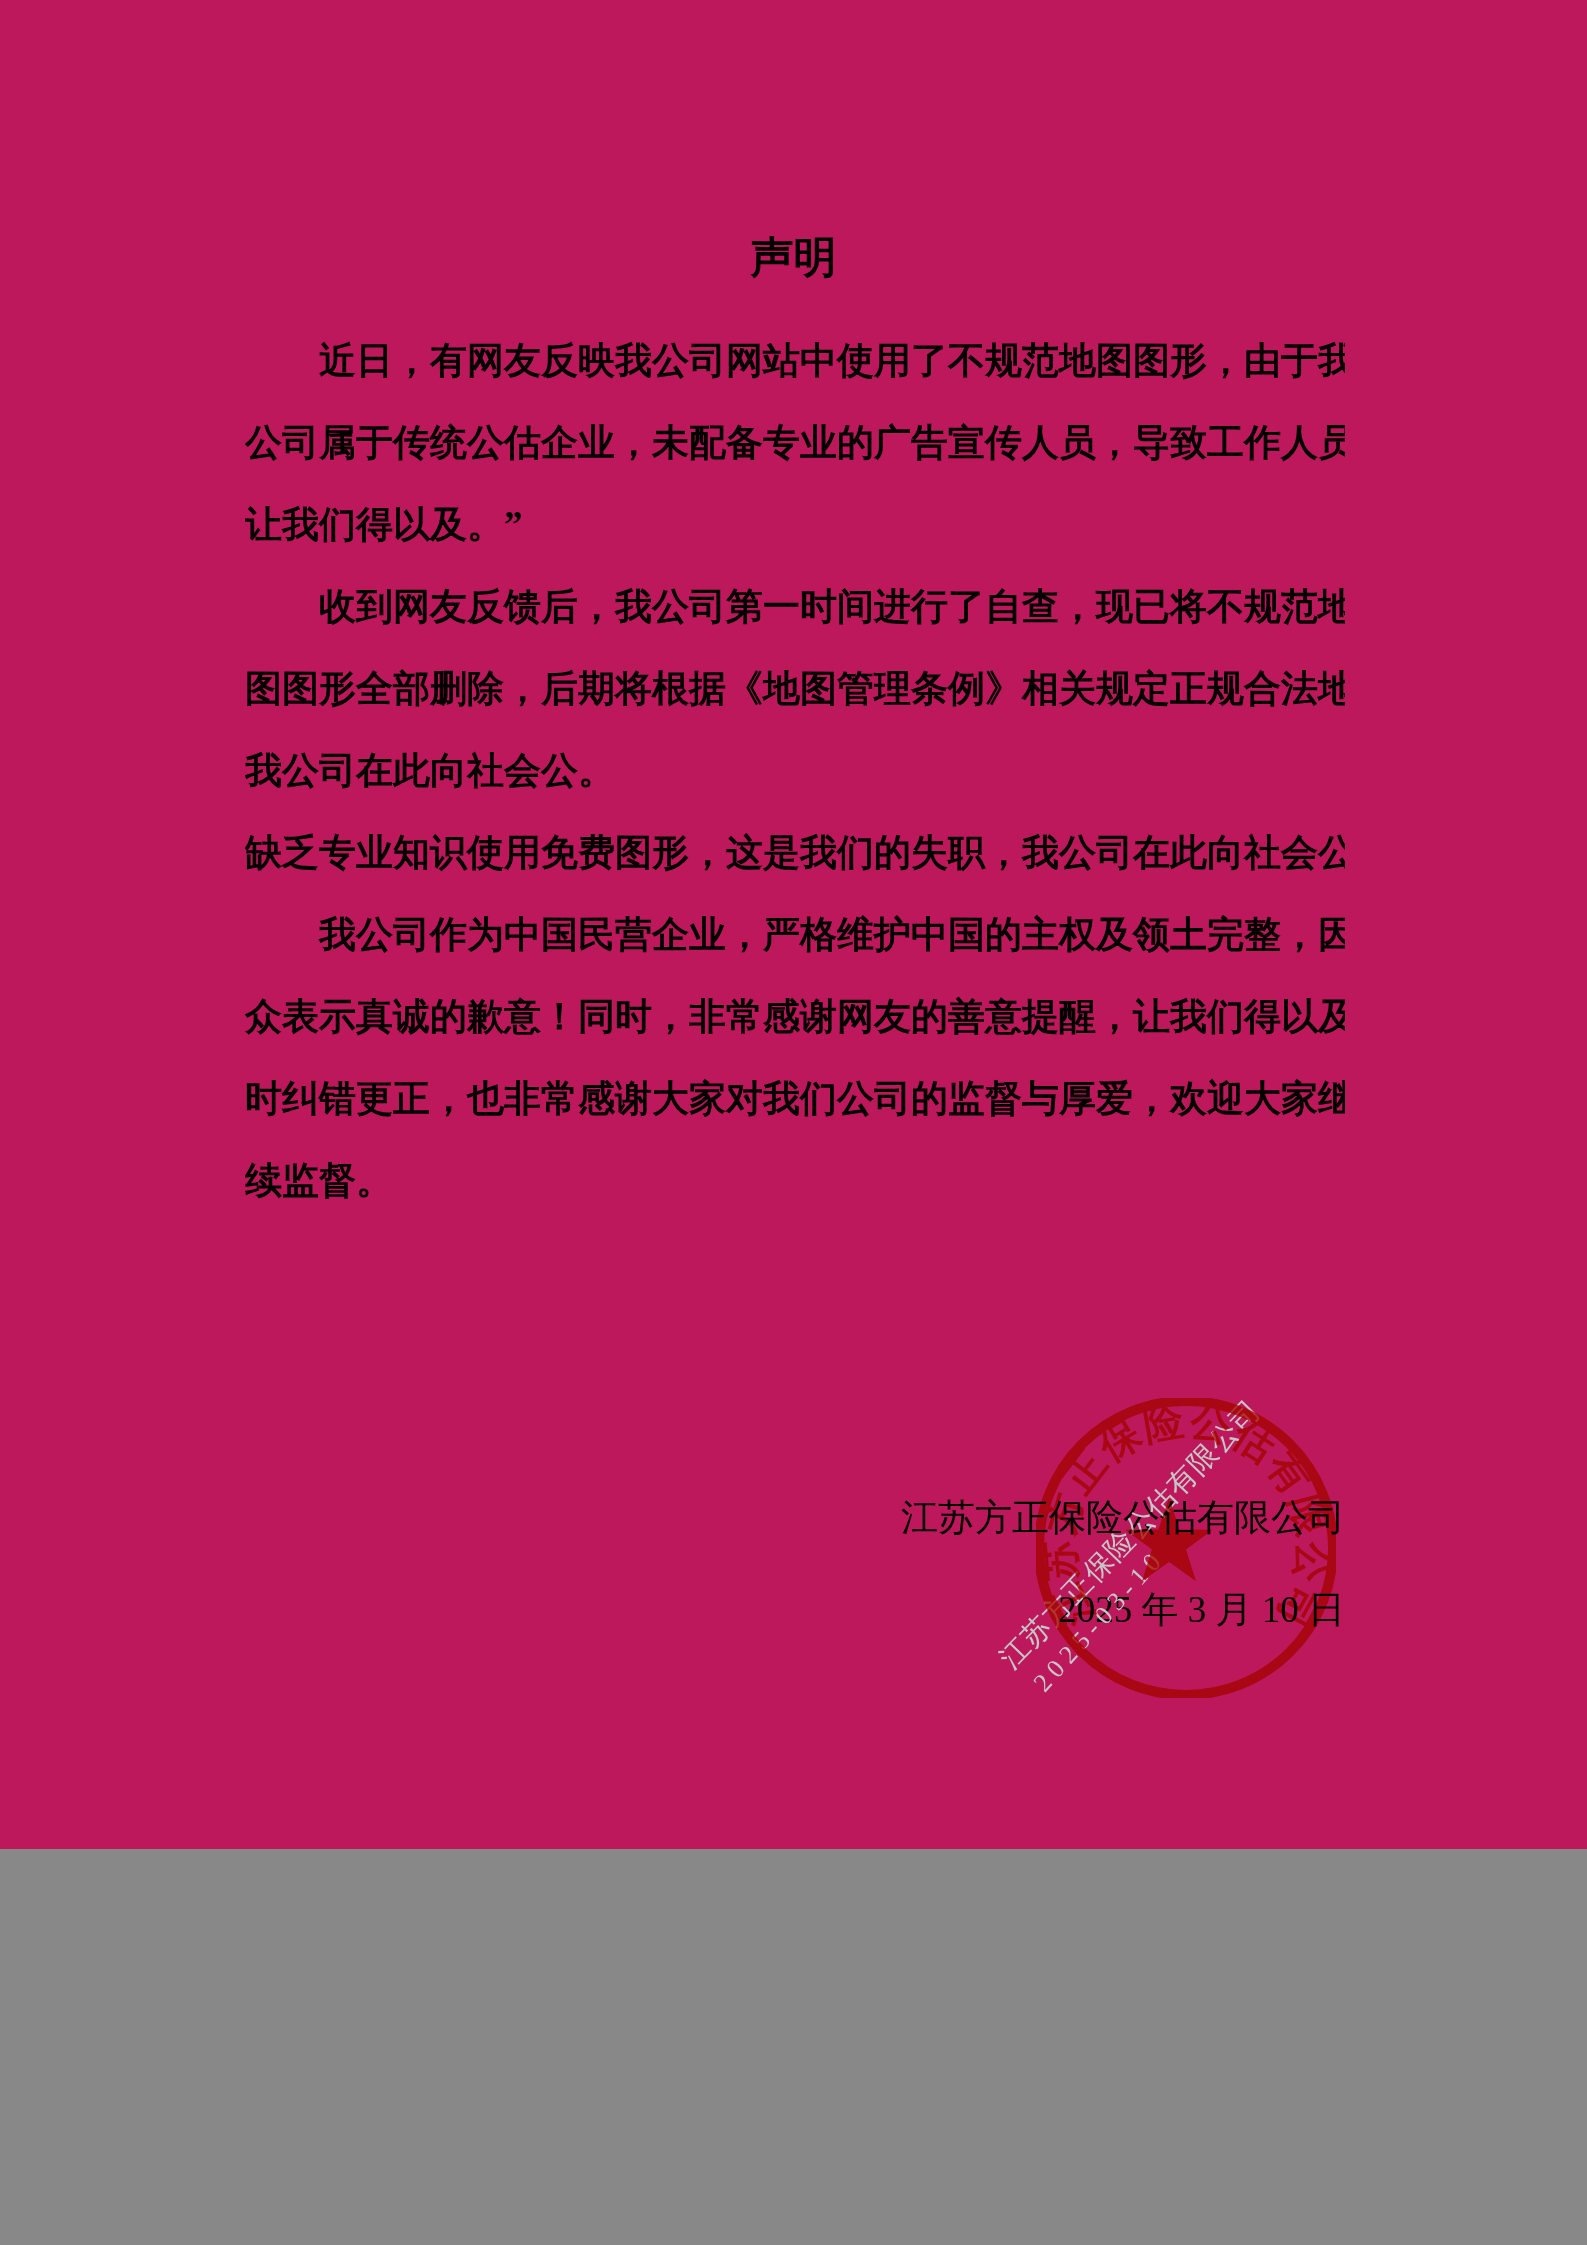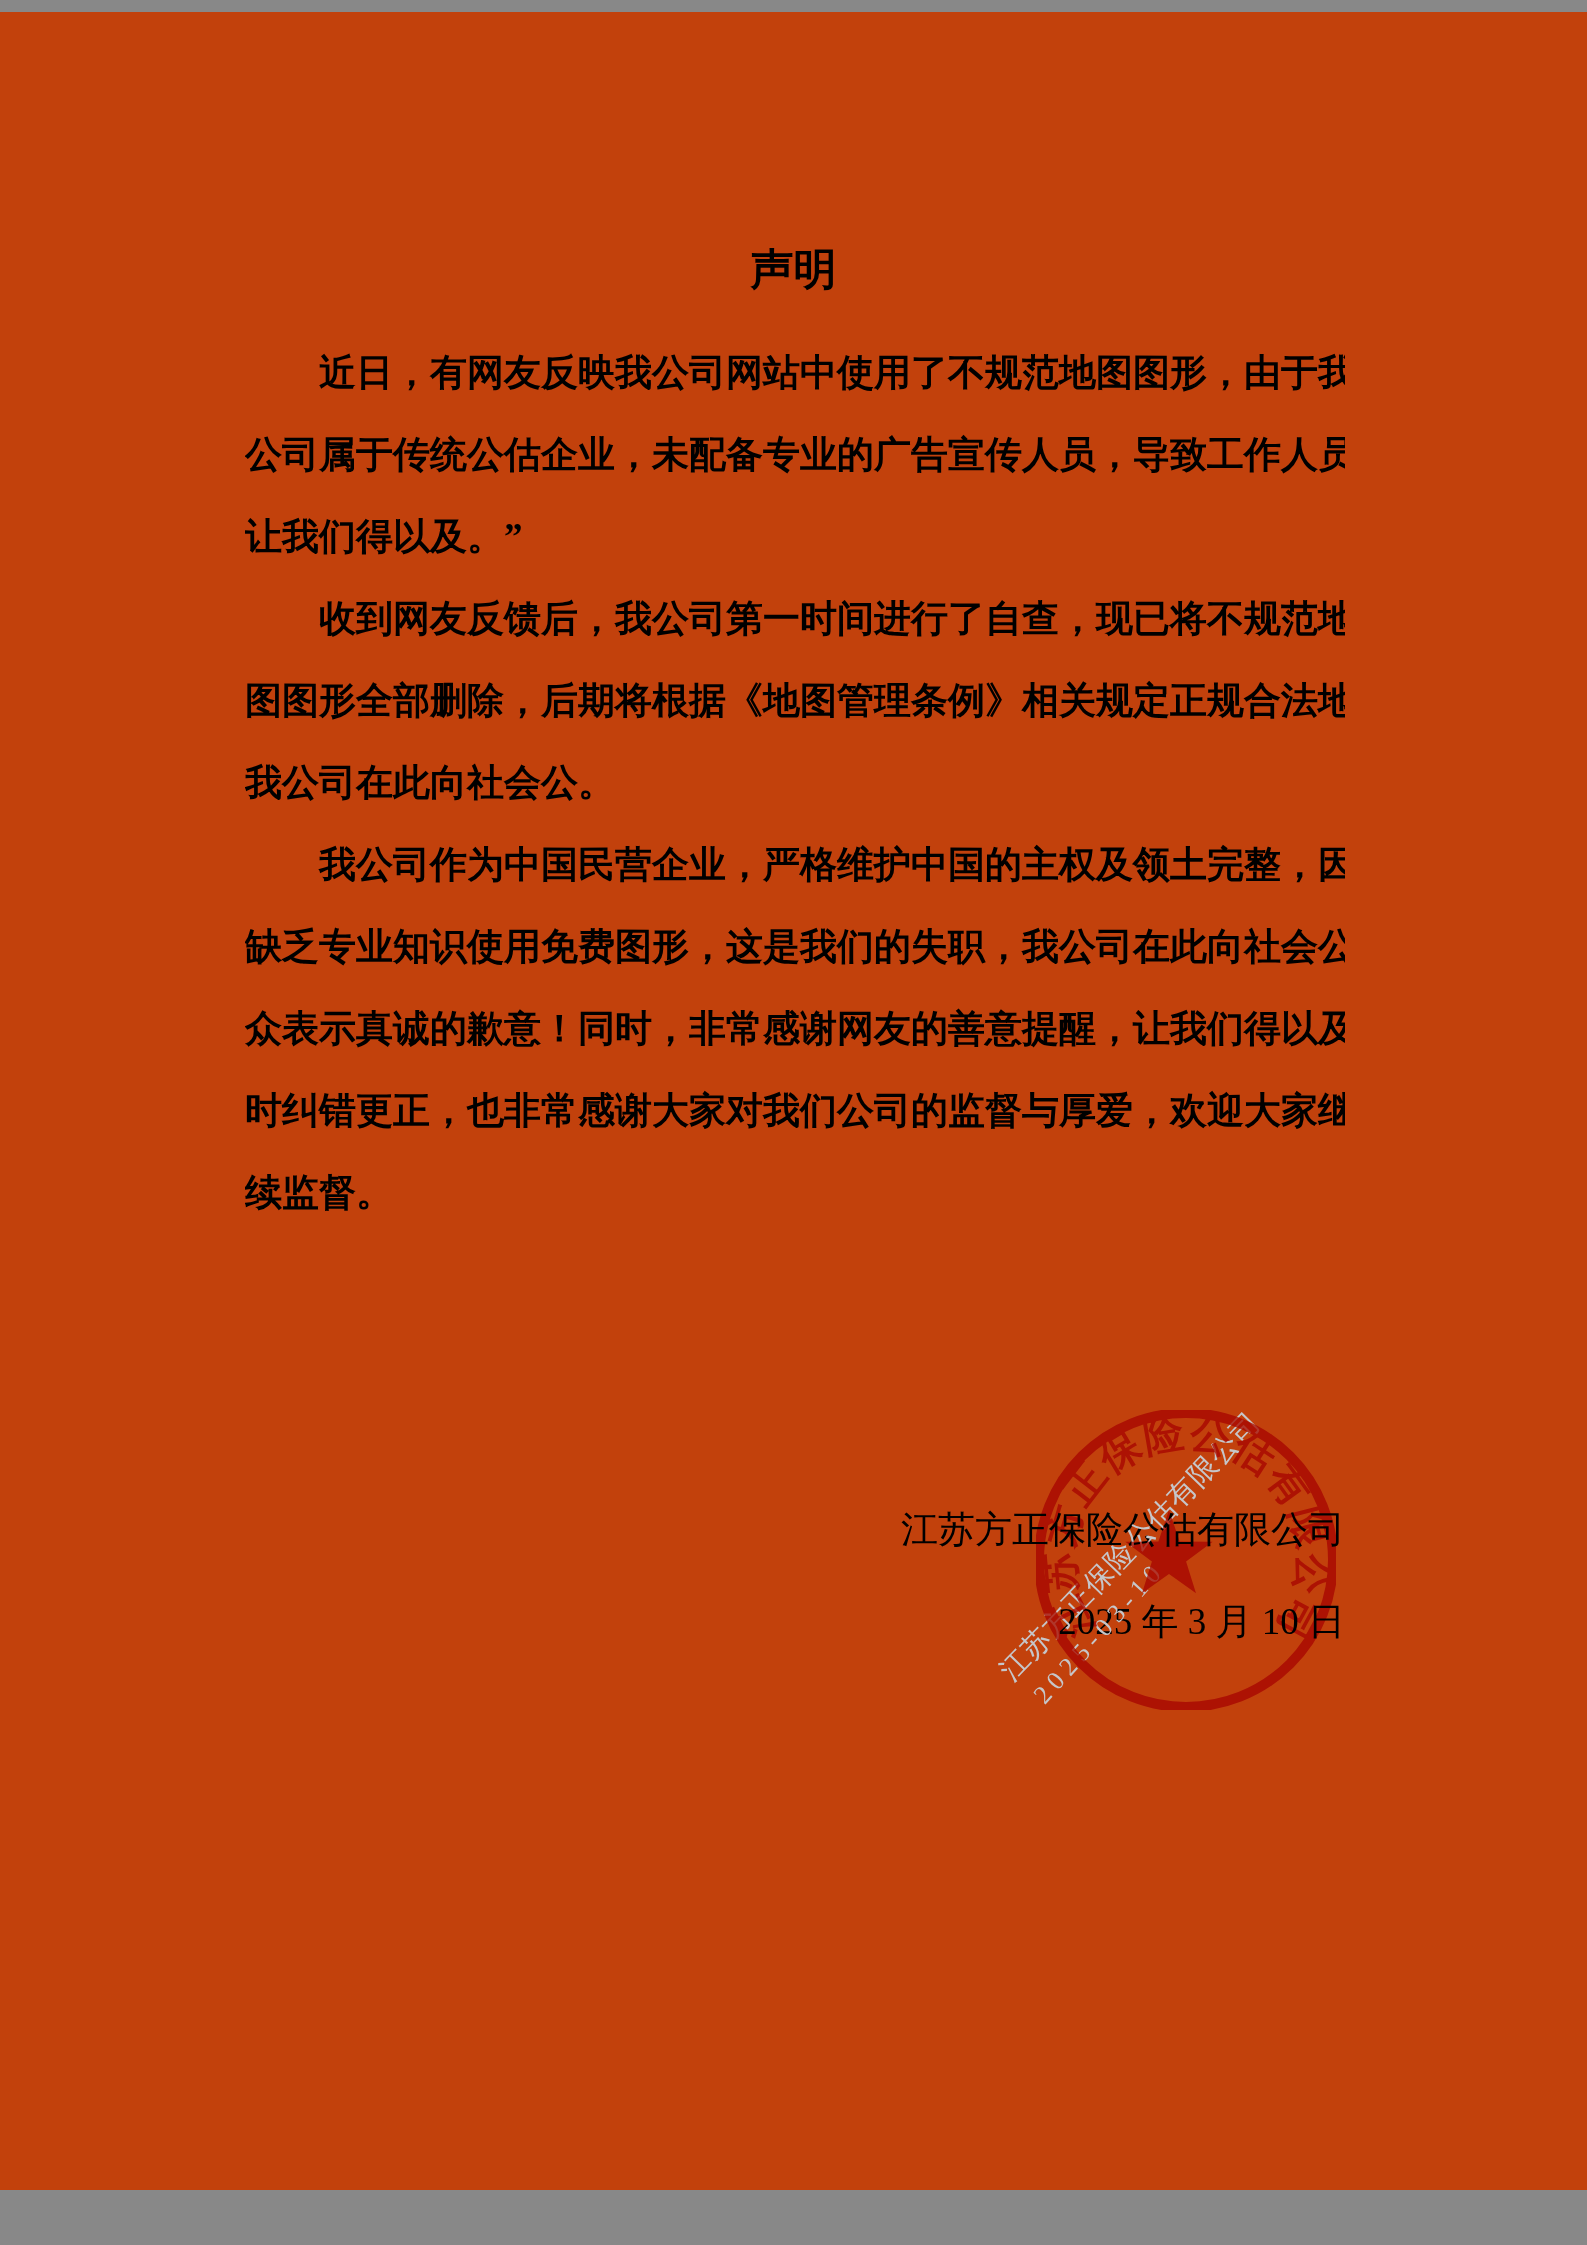--- a/index.html
+++ b/index.html
@@ -1,20 +1,20 @@
 <!DOCTYPE html>
 <html lang="zh"><head>
 <meta charset="utf-8">
 <style>
   html,body{margin:0;padding:0;background:#888;}
   .page{
     position:relative;
-    width:1587px;height:2178px;
-    margin:12px auto;
-    background:#c2410c;
+    width:1587px;height:1849px;
+    margin:0 auto;
+    background:#be185d;
     overflow:hidden;
     font-family:"Liberation Serif","DejaVu Serif",serif;
     color:#000;
   }
   .doc-title{
     position:absolute;
     top:203px;left:0;right:0;
     text-align:center;
     font-size:43px;
     font-weight:bold;
@@ -93,22 +93,22 @@
       <div class="body-line ind">近日，有网友反映我公司网站中使用了不规范地图图形，由于我</div>
       <div class="body-line">公司属于传统公估企业，未配备专业的广告宣传人员，导致工作人员</div>
       <div class="body-line pend">让我们得以及。”</div>
     </div>
     <div>
       <div class="body-line ind">收到网友反馈后，我公司第一时间进行了自查，现已将不规范地</div>
       <div class="body-line">图图形全部删除，后期将根据《地图管理条例》相关规定正规合法地</div>
       <div class="body-line pend">我公司在此向社会公。</div>
     </div>
     <div>
+      <div class="body-line">缺乏专业知识使用免费图形，这是我们的失职，我公司在此向社会公</div>
       <div class="body-line ind">我公司作为中国民营企业，严格维护中国的主权及领土完整，因</div>
-      <div class="body-line">缺乏专业知识使用免费图形，这是我们的失职，我公司在此向社会公</div>
       <div class="body-line">众表示真诚的歉意！同时，非常感谢网友的善意提醒，让我们得以及</div>
       <div class="body-line">时纠错更正，也非常感谢大家对我们公司的监督与厚爱，欢迎大家继</div>
       <div class="body-line pend">续监督。</div>
     </div>
   </div>
 
   <div class="sig sig-company">江苏方正保险公估有限公司</div>
   <div class="sig sig-date">2025 年 3 月 10 日</div>
 
   <div class="wm wm-company">江苏方正保险公估有限公司</div>

